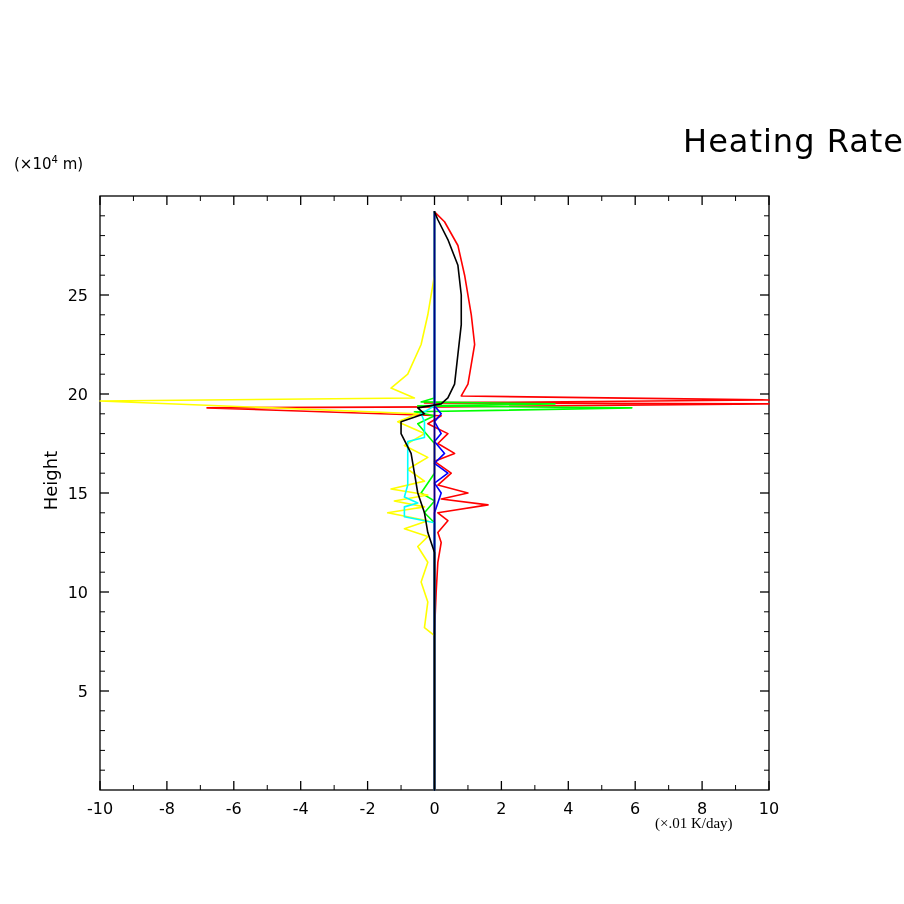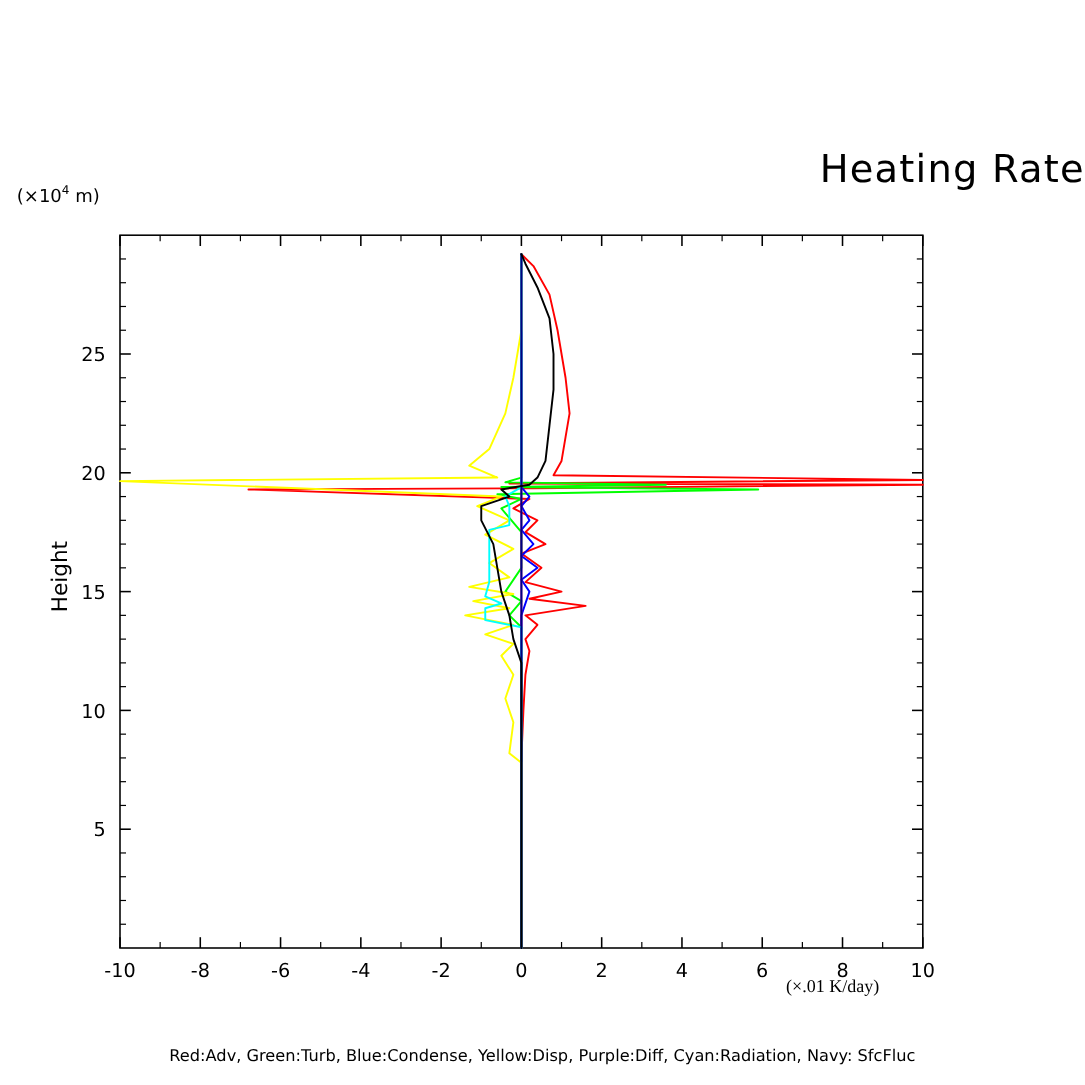--- a/index.html
+++ b/index.html
@@ -213,15 +213,14 @@
       <polyline points="434.50,790.00 434.50,671.20 434.50,631.60 436.17,592.00 437.85,562.30 441.19,542.50 437.85,532.60 447.88,520.72 437.85,512.80 488.02,504.88 441.19,498.94 467.95,493.00 437.85,485.08 451.23,473.20 434.50,461.32 454.57,453.40 437.85,443.50 447.88,433.60 427.81,423.70 441.19,415.78 207.04,407.86 444.54,406.87 769.00,403.90 424.46,402.91 769.00,399.94 461.26,395.98 467.95,384.10 471.29,364.30 474.64,344.50 471.29,314.80 464.61,275.20 457.91,245.50 444.54,221.74 434.50,211.84" fill="none" stroke="#ff0000" stroke-width="1.6" stroke-linejoin="round" stroke-linecap="round"></polyline>
       <polyline points="434.50,790.00 434.50,552.40 434.50,522.70 424.46,512.80 434.50,500.92 421.12,493.00 434.50,473.20 434.50,443.50 417.77,423.70 434.50,415.78 414.43,411.82 631.86,407.86 417.77,405.88 554.92,403.90 421.12,401.92 434.50,397.96 434.50,384.10 434.50,314.80 434.50,211.84" fill="none" stroke="#00ff00" stroke-width="1.6" stroke-linejoin="round" stroke-linecap="round"></polyline>
       <polyline points="434.50,790.00 434.50,552.40 434.50,512.80 441.19,493.00 434.50,483.10 447.88,473.20 434.50,463.30 444.54,453.40 434.50,441.52 441.19,433.60 434.50,421.72 441.19,413.80 434.50,405.88 434.50,394.00 434.50,314.80 434.50,211.84" fill="none" stroke="#0000ff" stroke-width="1.6" stroke-linejoin="round" stroke-linecap="round"></polyline>
       <polyline points="434.50,790.00 434.50,635.56 424.46,627.64 427.81,601.90 421.12,582.10 427.81,562.30 417.77,546.46 427.81,536.56 404.39,528.64 427.81,520.72 387.67,512.80 424.46,506.86 394.36,500.92 427.81,494.98 391.01,489.04 424.46,481.12 407.74,469.24 427.81,457.36 404.39,445.48 424.46,433.60 397.70,421.72 417.77,413.80 100.00,400.93 414.43,397.96 391.01,388.06 407.74,374.20 421.12,344.50 427.81,314.80 434.50,275.20 434.50,211.84" fill="none" stroke="#ffff00" stroke-width="1.6" stroke-linejoin="round" stroke-linecap="round"></polyline>
       <polyline points="434.50,790.00 434.50,512.80 434.50,433.60 434.50,407.86 434.50,394.00 434.50,211.84" fill="none" stroke="#a000a0" stroke-width="1.6" stroke-linejoin="round" stroke-linecap="round"></polyline>
       <polyline points="434.50,790.00 434.50,522.70 404.39,516.76 404.39,506.86 417.77,502.90 404.39,496.96 407.74,485.08 407.74,463.30 407.74,441.52 424.46,437.56 424.46,421.72 421.12,413.80 434.50,405.88 434.50,394.00 434.50,211.84" fill="none" stroke="#00ffff" stroke-width="1.6" stroke-linejoin="round" stroke-linecap="round"></polyline>
       <polyline points="434.50,790.00 434.50,592.00 434.50,394.00 434.50,211.84" fill="none" stroke="#000080" stroke-width="1.6" stroke-linejoin="round" stroke-linecap="round"></polyline>
       <polyline points="434.50,790.00 434.50,552.40 427.81,532.60 424.46,512.80 417.77,493.00 414.43,473.20 411.09,453.40 401.05,433.60 401.05,421.72 424.46,413.80 417.77,407.86 441.19,403.90 447.88,397.96 454.57,384.10 457.91,354.40 461.26,324.70 461.26,295.00 457.91,265.30 447.88,239.56 437.85,219.76 434.50,211.84" fill="none" stroke="#000000" stroke-width="1.6" stroke-linejoin="round" stroke-linecap="round"></polyline>
     </svg>
 
-  <div class="legend">Red:Adv, Green:Turb, Blue:Condense, Yellow:Disp, Purple:Diff, Cyan:Radiation, Navy: SfcFluc</div>
 
 </div>
 
 </body></html>

